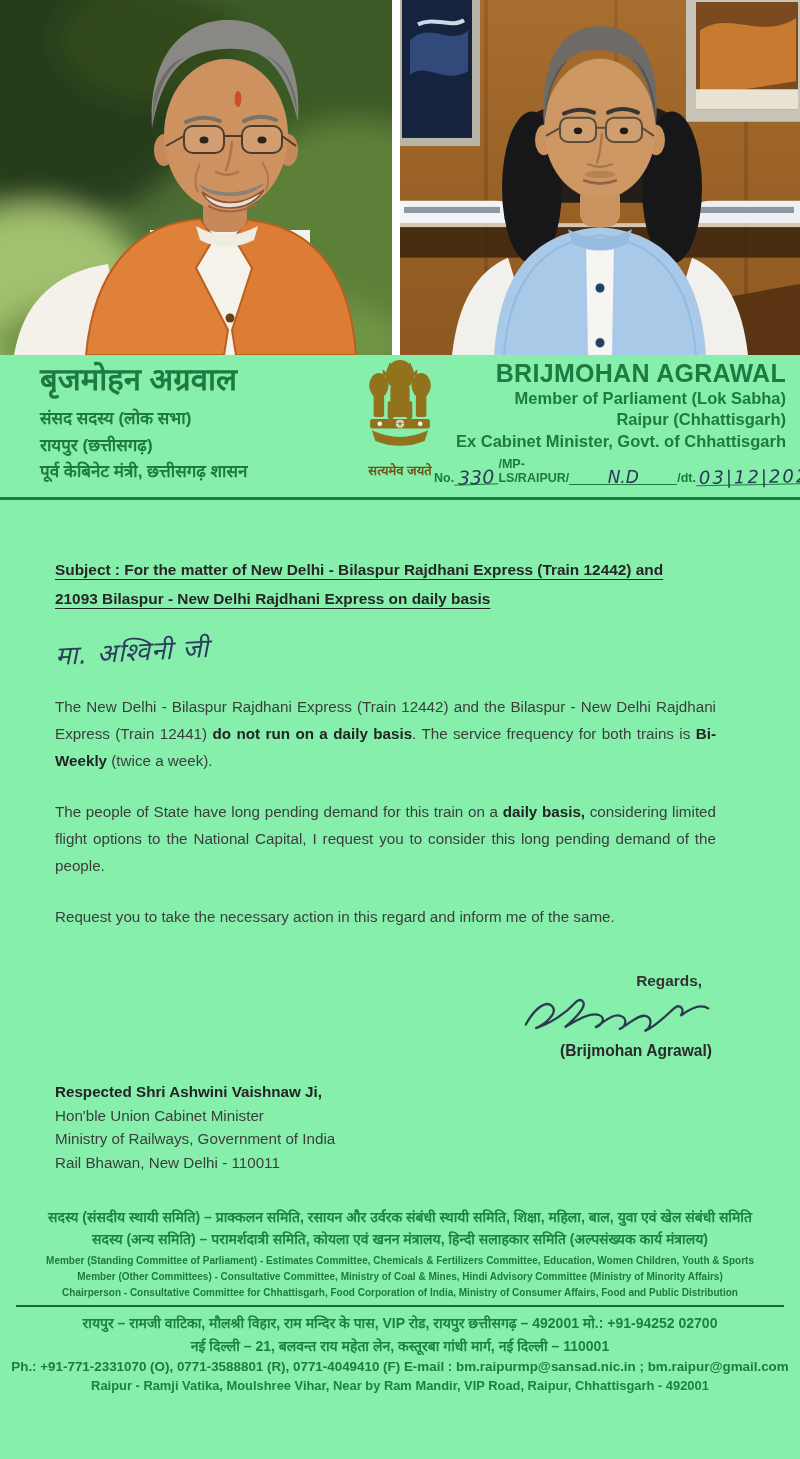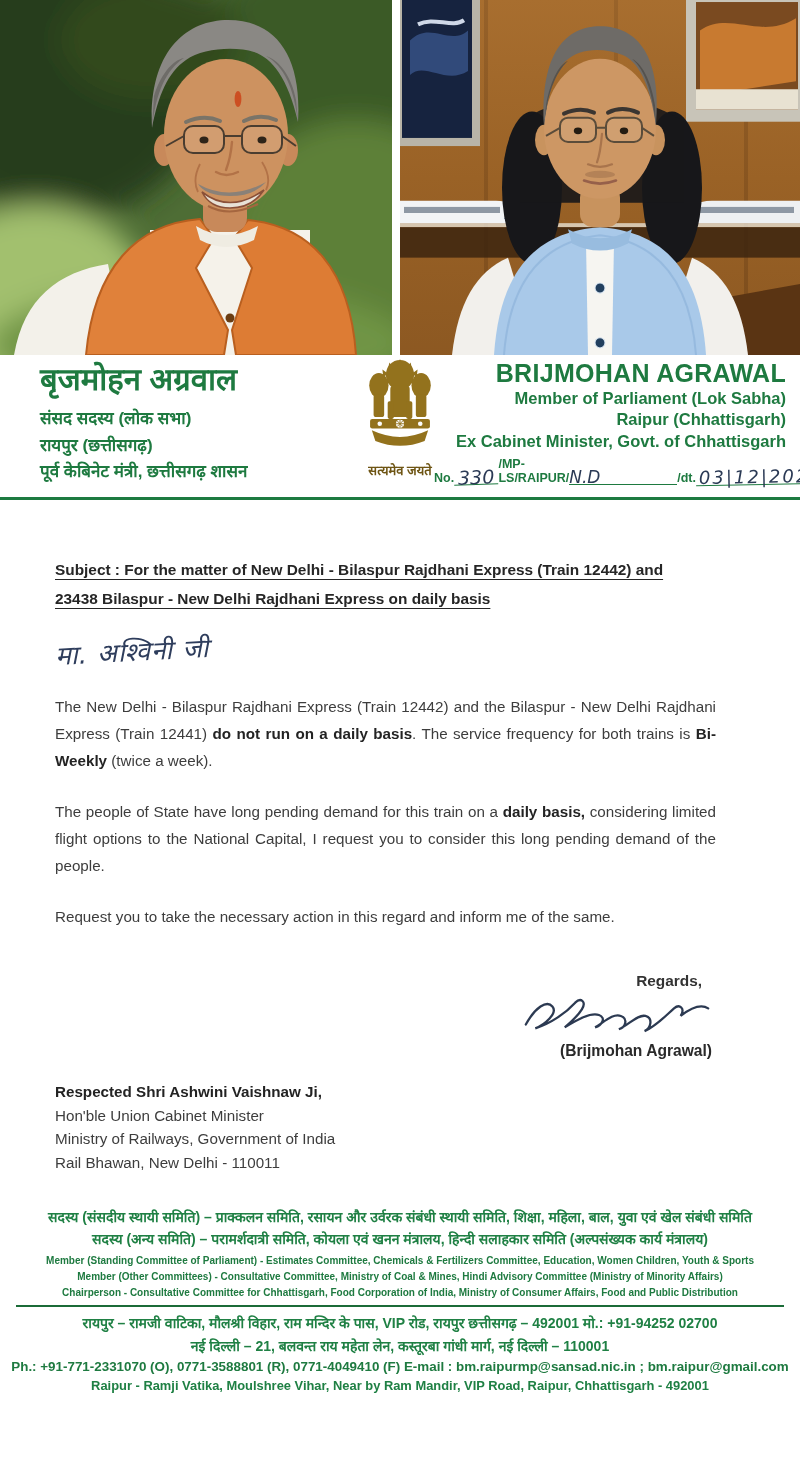--- a/index.html
+++ b/index.html
@@ -1,16 +1,16 @@
 <!DOCTYPE html>
 <html><head>
 <meta charset="utf-8">
 <style>
   html,body{margin:0;padding:0;background:#e9e9e9;}
-  .page{position:relative;width:800px;height:1459px;margin:0 auto;background:#ffffff;
+  .page{position:relative;width:800px;height:1459px;margin:0 auto;background:#86efac;
         font-family:"Liberation Sans",sans-serif;overflow:hidden;}
   
   .photos{display:flex;height:355px;background:#ffffff;}
   .photo{height:355px;display:block;}
   .photo-left{width:392px;}
   .photo-gap{width:8px;background:#ffffff;}
   .photo-right{flex:1;}
   .photo svg{display:block;width:100%;height:100%;}
   
   .letterhead{position:relative;height:142px;}
@@ -19,21 +19,21 @@
   .hindi-sub{font-size:17px;font-weight:bold;line-height:1.55;}
   .lh-emblem{position:absolute;left:342px;top:2px;width:116px;text-align:center;}
   .emblem-caption{font-size:13px;font-weight:bold;color:#6e5514;margin-top:0px;}
   .lh-right{position:absolute;right:14px;top:4px;width:352px;text-align:right;color:#1e7a40;}
   .en-name{font-size:25px;font-weight:bold;letter-spacing:.3px;margin:0;line-height:1.15;}
   .en-sub{font-size:16.5px;font-weight:bold;line-height:1.3;}
   .ref-line{margin-top:5px;display:flex;align-items:flex-end;text-align:left;
             font-size:12.5px;font-weight:bold;color:#1e7a40;}
   .hand{font-family:"DejaVu Sans",sans-serif;font-style:italic;color:#2b3a55;font-weight:normal;}
   .ref-no{font-size:19px;line-height:14px;border-bottom:1.5px solid #1e7a40;padding:0 4px;transform:rotate(-2deg);}
-  .ref-nd{font-size:17px;line-height:14px;border-bottom:1.5px solid #1e7a40;min-width:108px;text-align:left;}
+  .ref-nd{font-size:17px;line-height:14px;border-bottom:1.5px solid #1e7a40;min-width:108px;text-align:center;}
   .ref-date{font-size:18px;line-height:14px;border-bottom:1.5px solid #1e7a40;padding:0 3px;letter-spacing:2px;transform:rotate(-1deg);}
   .green-rule{height:3px;background:#1d7a40;}
   
   .letter{padding:0 84px 0 55px;color:#3d3d3d;}
   .subject{margin-top:56px;font-size:15.4px;font-weight:bold;color:#262626;line-height:1.85;}
   .subject .u{text-decoration:underline;text-underline-offset:4px;}
   .annotation{margin-top:20px;font-size:26px;color:#2e3d5c;width:max-content;
               transform:rotate(-3deg);font-family:"DejaVu Sans",sans-serif;font-style:italic;letter-spacing:1px;}
   .para{margin-top:24px;font-size:15.2px;line-height:1.78;text-align:justify;}
   .para b{color:#232323;}
@@ -255,21 +255,21 @@
         <span>/dt.</span>
         <span class="hand ref-date">03|12|2025</span>
       </div>
     </div>
   </header>
   <div class="green-rule"></div>
 
   <main class="letter">
     <div class="subject">
       <span class="u">Subject : For the matter of New Delhi - Bilaspur Rajdhani Express (Train 12442) and</span><br>
-      <span class="u">23438 Bilaspur - New Delhi Rajdhani Express on daily basis</span>
+      <span class="u">21093 Bilaspur - New Delhi Rajdhani Express on daily basis</span>
     </div>
 
     <div class="annotation">मा. अश्विनी जी</div>
 
     <p class="para"><span>The New Delhi - Bilaspur Rajdhani Express (Train 12442) and the Bilaspur - New Delhi Rajdhani Express (Train 12441) </span><b>do not run on a daily basis</b><span>. The service frequency for both trains is </span><b>Bi-Weekly</b><span> (twice a week).</span></p>
 
     <p class="para"><span>The people of State have long pending demand for this train on a </span><b>daily basis,</b><span> considering limited flight options to the National Capital, I request you to consider this long pending demand of the people.</span></p>
 
     <p class="para">Request you to take the necessary action in this regard and inform me of the same.</p>
 

